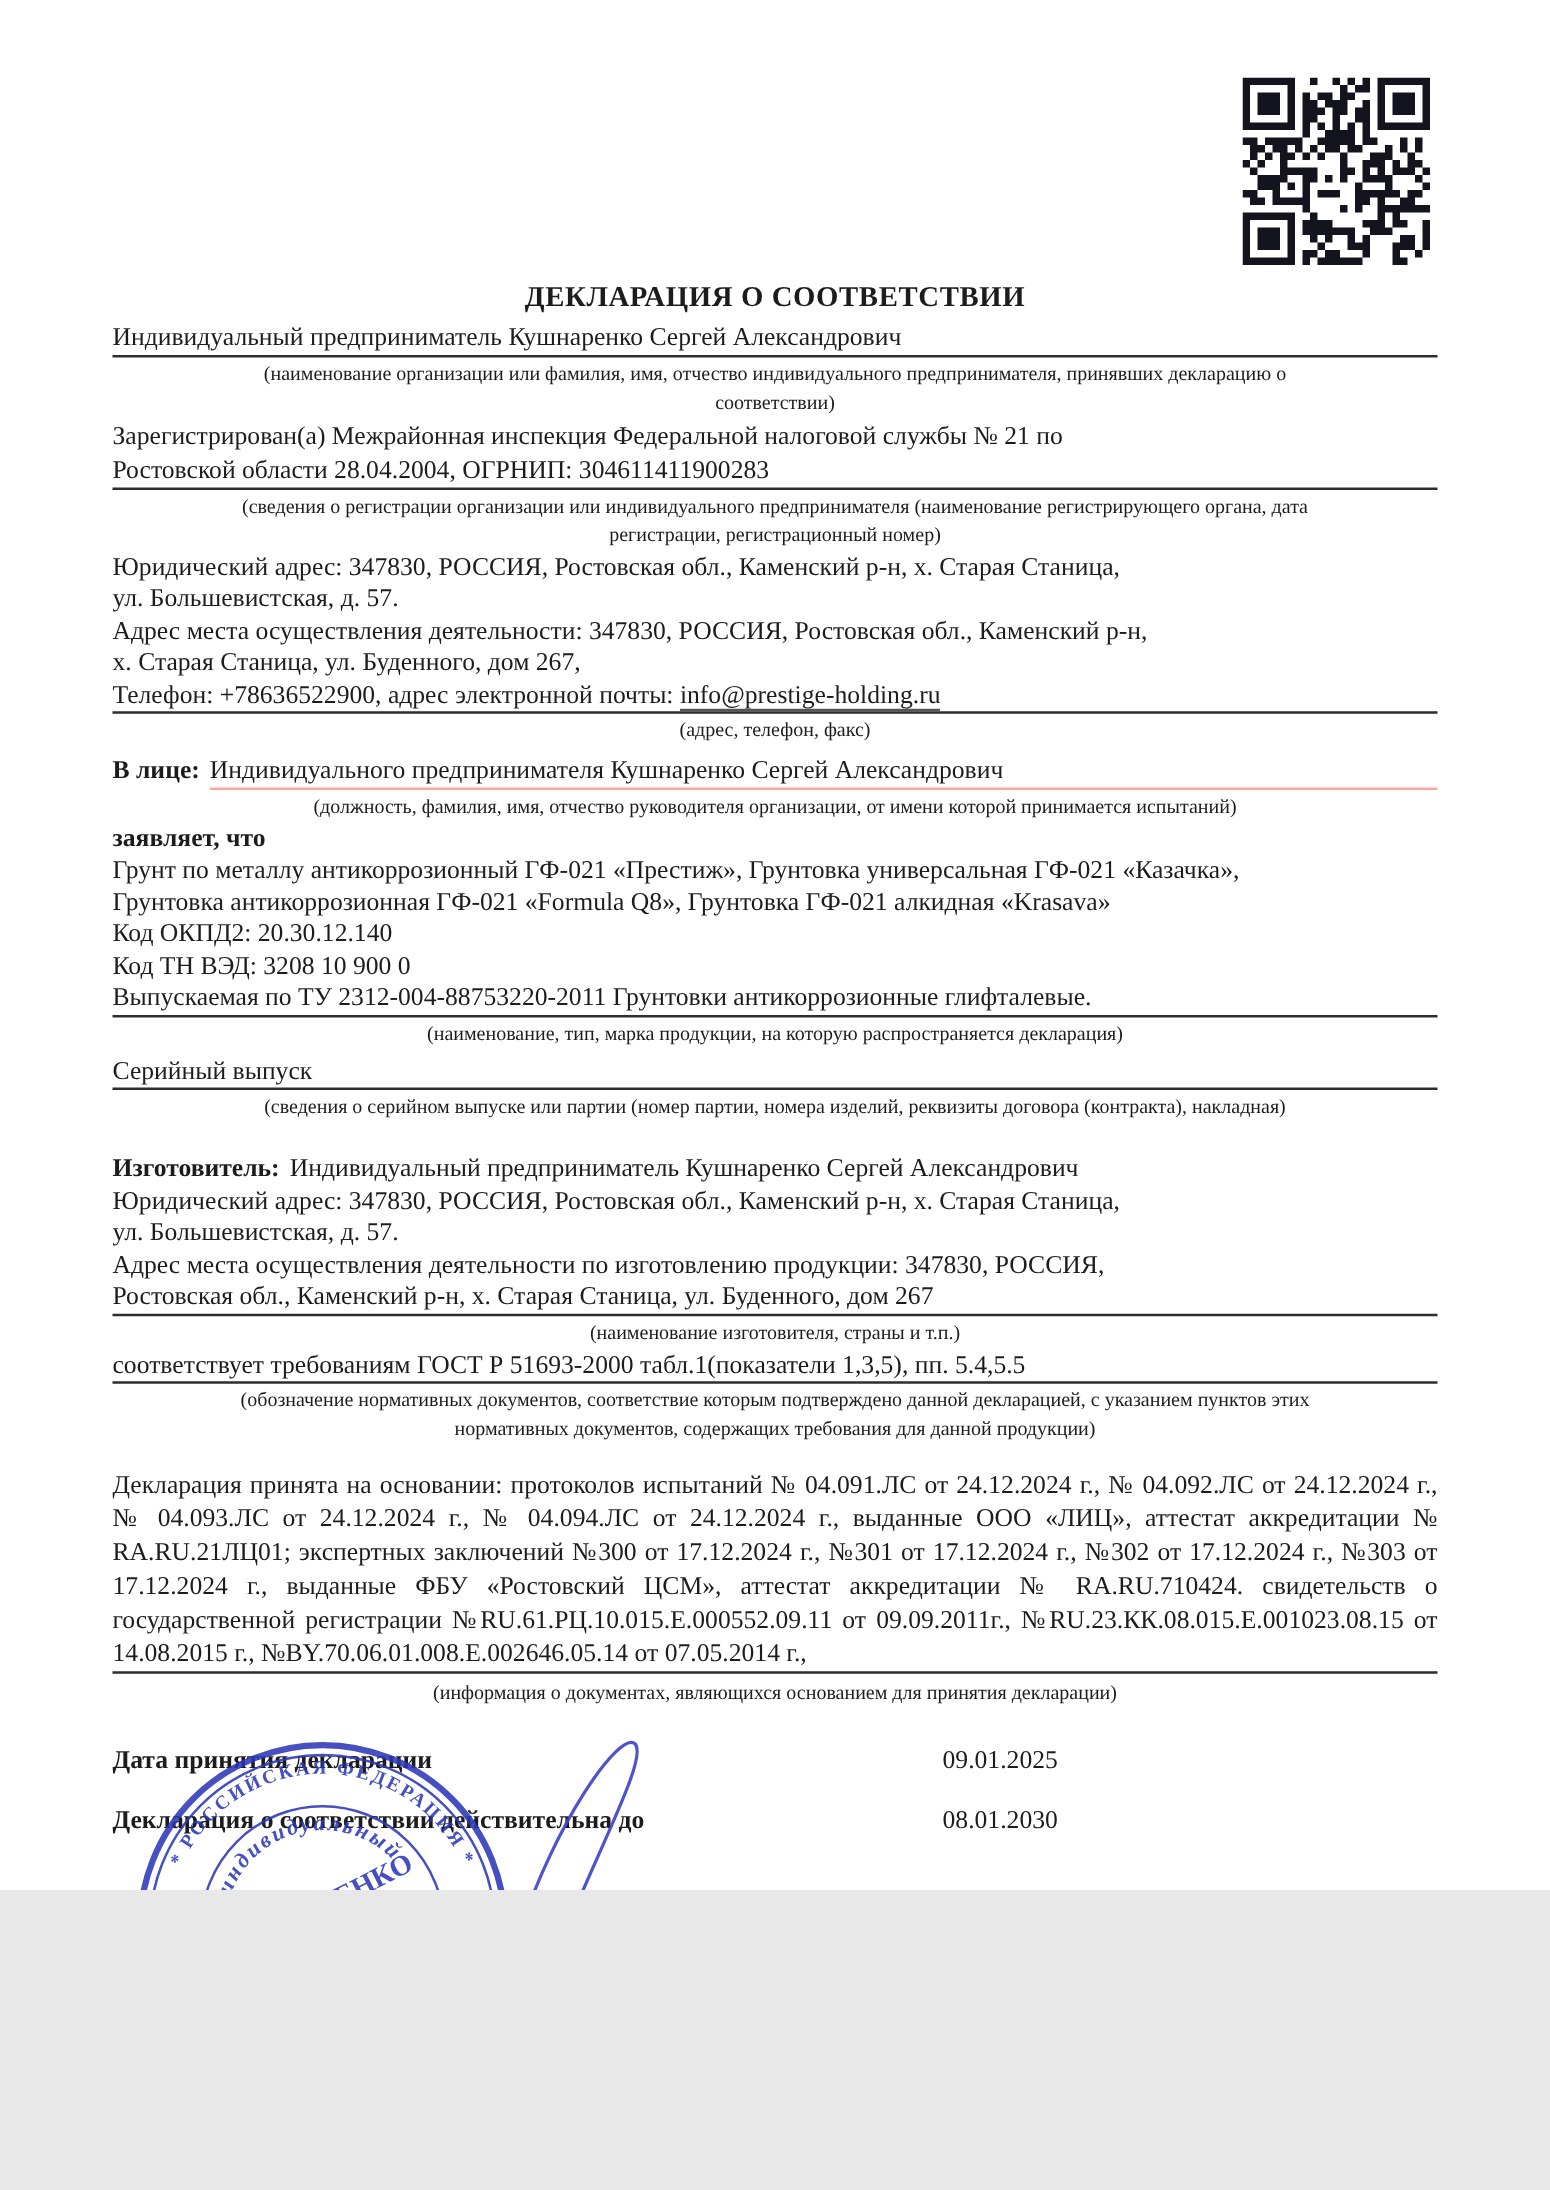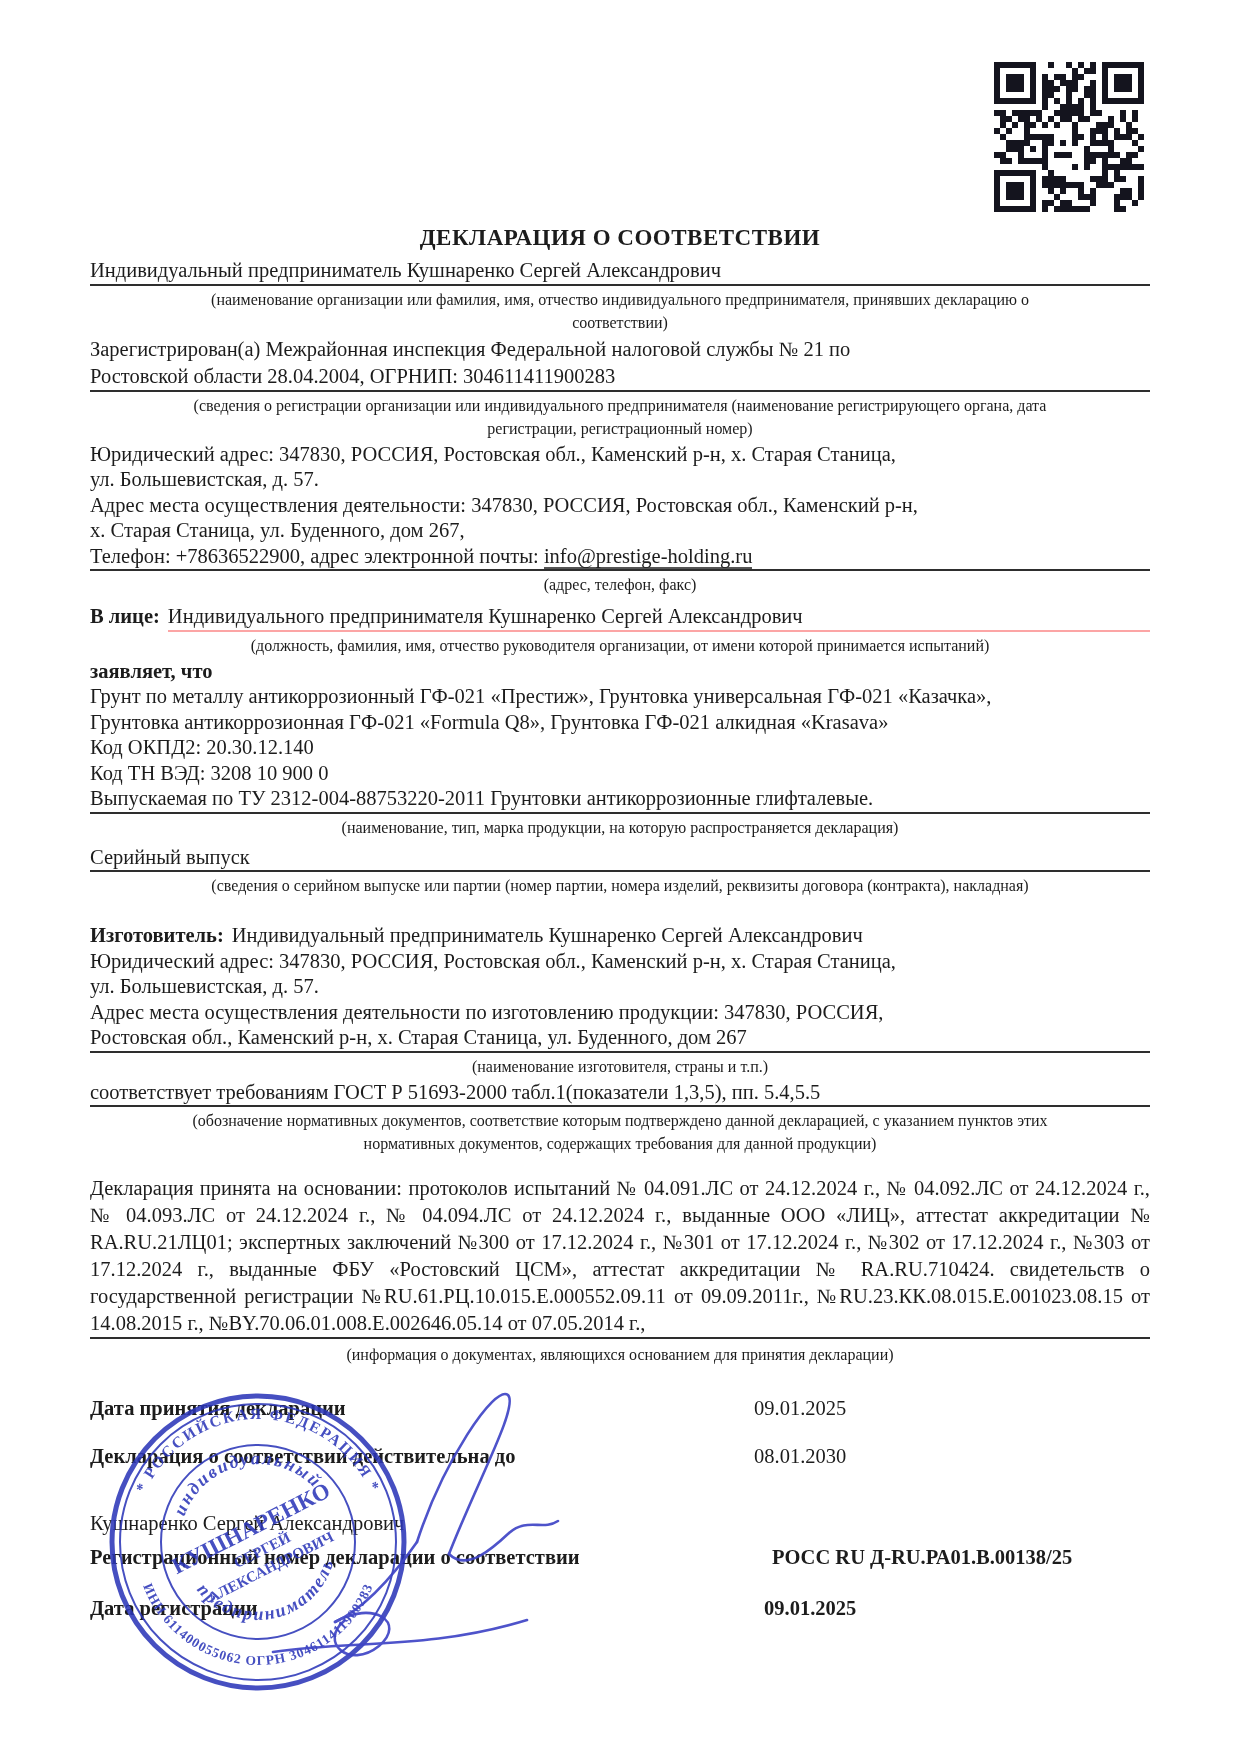--- a/index.html
+++ b/index.html
@@ -1,17 +1,17 @@
 <!DOCTYPE html>
 <html><head>
 <meta charset="utf-8">
 <style>
   html,body{margin:0;padding:0;background:#e8e8e8;}
   .page{
-    position:relative;width:1240px;height:1752px;background:#ffffff;
+    position:relative;width:1240px;height:1512px;background:#ffffff;
     margin:0 auto;overflow:hidden;color:#1c1c1c;
     font-family:"Liberation Serif","DejaVu Serif",serif;
     font-size:20.5px;line-height:25.5px;
   }
   .content{position:relative;padding:224px 90px 0 90px;width:1060px;}
   .title{font-size:23px;font-weight:bold;text-align:center;letter-spacing:.5px;line-height:28px;}
   .ul{border-bottom:2px solid #2e2e2e;}
   .cap{font-size:16px;line-height:23px;text-align:center;white-space:pre-line;margin:2px 0 2px 0;}
   .ml{white-space:pre-line;}
   .b{font-weight:bold;}

